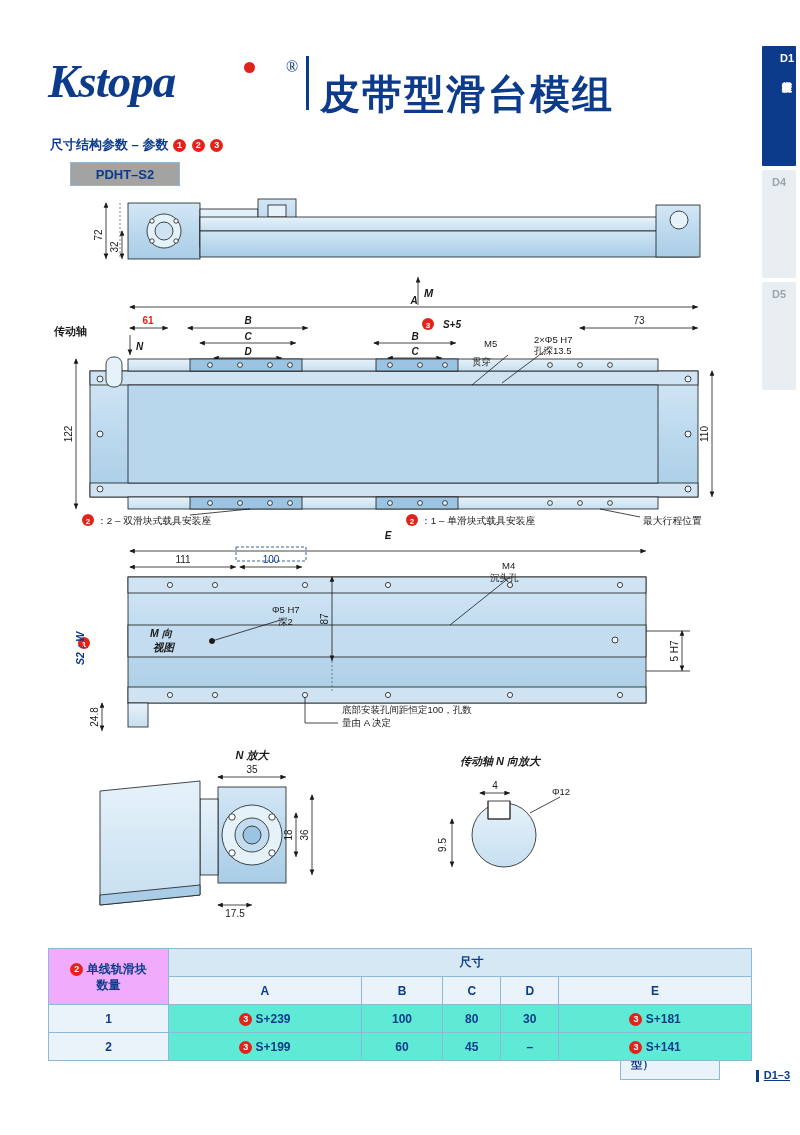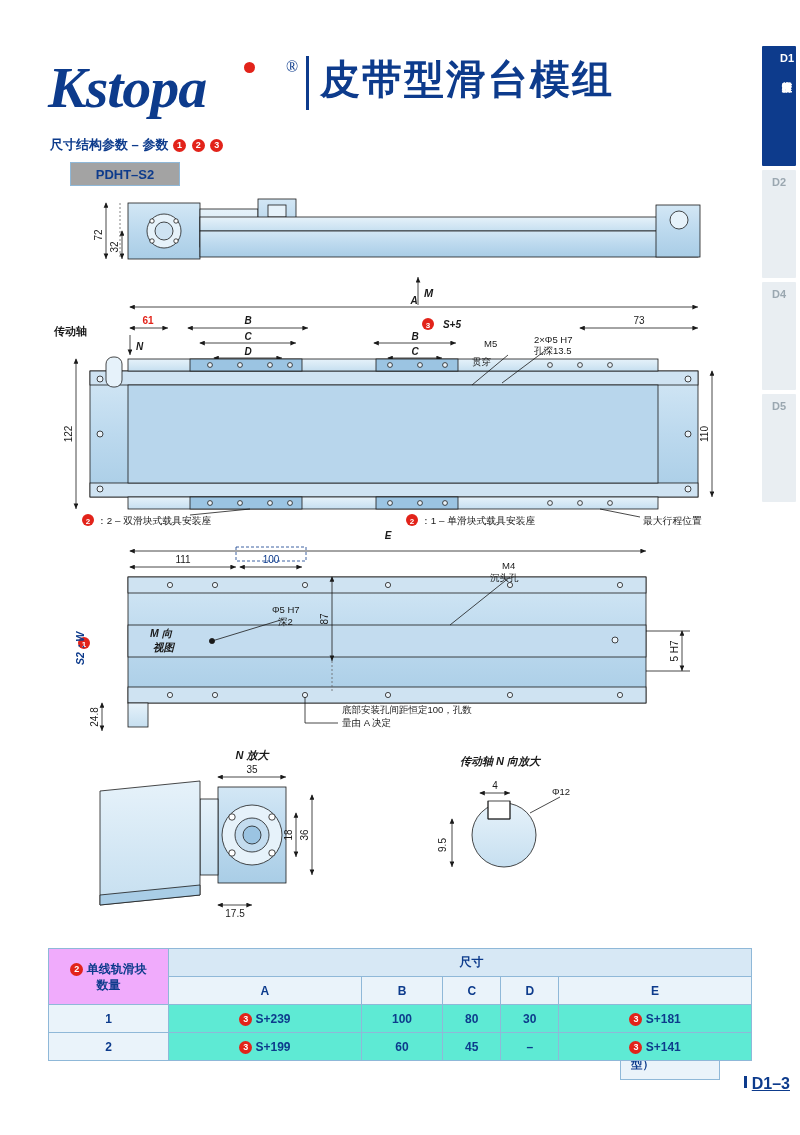--- a/index.html
+++ b/index.html
@@ -11,33 +11,33 @@
     color:#1a1a1a;
     overflow:hidden;
   }
   .page { position:absolute; inset:0; }
 
   
   .header { position:absolute; left:48px; top:52px; width:600px; height:64px; }
   .logo {
     font-family:"Liberation Serif", serif;
     font-weight:bold; font-style:italic;
-    font-size:58px; color:#0d3b8c; letter-spacing:-1px;
+    font-size:47px; color:#0d3b8c; letter-spacing:-1px;
     position:absolute; left:0; top:2px;
   }
   .logo-dot {
     position:absolute; left:196px; top:10px;
     width:11px; height:11px; border-radius:50%; background:#e2231a;
   }
   .logo-r {
     position:absolute; left:238px; top:6px;
     font-size:16px; color:#0d3b8c; font-family:"Liberation Serif", serif;
   }
   .title-cn {
-    position:absolute; left:272px; top:0px;
+    position:absolute; left:272px; top:15px;
     font-size:40px; font-weight:bold; color:#0d3b8c; letter-spacing:2px;
   }
   .title-bar {
     position:absolute; left:258px; top:4px; width:3px; height:54px;
     background:#0d3b8c;
   }
 
   
   .subtitle {
     position:absolute; left:50px; top:136px;
@@ -72,22 +72,22 @@
   .tab.active { background:#0d3b8c; color:#fff;padding-left:16px; }
   .tab .tab-label { letter-spacing:0; }
   .tab .tab-sub {
     font-size:10px; line-height:13px; margin-top:4px;
     writing-mode:vertical-rl; display:inline-block;
   }
   .tab-h { height:120px; }
   .tab-s { height:108px; }
 
   .pagenum {
-    position:absolute; right:10px; bottom:42px;
-    font-size:16px; color:#0d3b8c; font-weight:bold;text-decoration:underline;
+    position:absolute; right:10px; bottom:54px;
+    font-size:11px; color:#0d3b8c; font-weight:bold;text-decoration:underline;
   }
   .pagenum:before {
     content:""; position:absolute; left:-8px; top:1px;
     width:3px; height:12px; background:#0d3b8c;
   }
 
   
   .drawing { position:absolute; left:40px; top:195px; width:680px; height:740px; }
   svg.dwg { position:absolute; left:0; top:0; }
 
@@ -134,23 +134,20 @@
     <span class="num-badge">2</span>
     <span class="num-badge">3</span>
   </div>
 
   <div class="model-box">PDHT–S2</div>
 
   <div class="sidetabs">
     <div class="tab active tab-h">
       <div class="tab-label">D1</div>
       <div class="tab-sub">皮带型滑台模组</div>
-    </div>
-    <div class="tab tab-s">
-      <div class="tab-label">D2</div>
     </div>
     <div class="tab tab-s">
       <div class="tab-label">D4</div>
     </div>
     <div class="tab tab-s">
       <div class="tab-label">D5</div>
     </div>
   </div>
 
   <div class="pagenum">D1–3</div>

